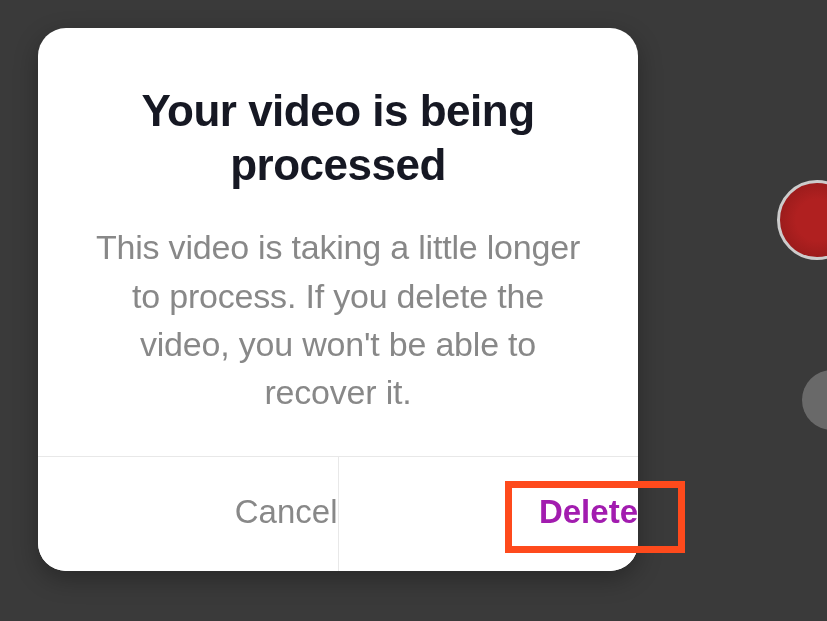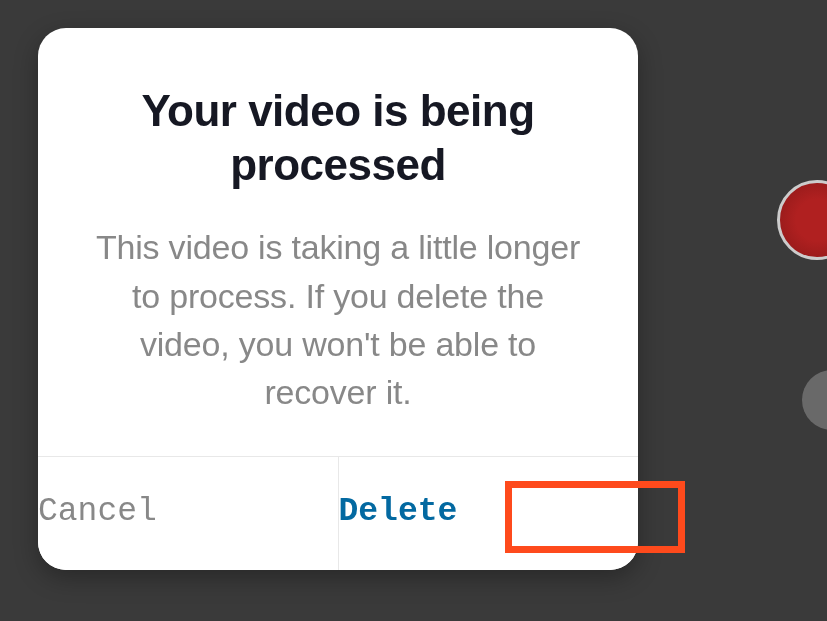--- a/index.html
+++ b/index.html
@@ -73,40 +73,40 @@
     }
     
     .dialog-actions {
       display: flex;
       border-top: 1px solid #e8e8e8;
     }
     
     .dialog-button {
       flex: 1;
       padding: 36px 0 40px 0;
-      text-align: left;
+      text-align: right;
       font-size: 33px;
       background: #ffffff;
       border: none;
       cursor: pointer;
-      font-family: Liberation Mono, monospace;
+      font-family: Liberation Sans, sans-serif;
       position: relative;
     }
     
     .dialog-button:first-child {
       border-right: 1px solid #e8e8e8;
     }
     
     .cancel-button {
       color: #888888;
       font-weight: 400;
     }
     
     .delete-button {
-      color: #0369a1;
+      color: #a21caf;
       font-weight: 600;
     }
     
     .highlight-box {
       position: absolute;
       border: 7px solid #fe4a1c;
       pointer-events: none;
       top: 481px;
       left: 505px;
       width: 180px;

